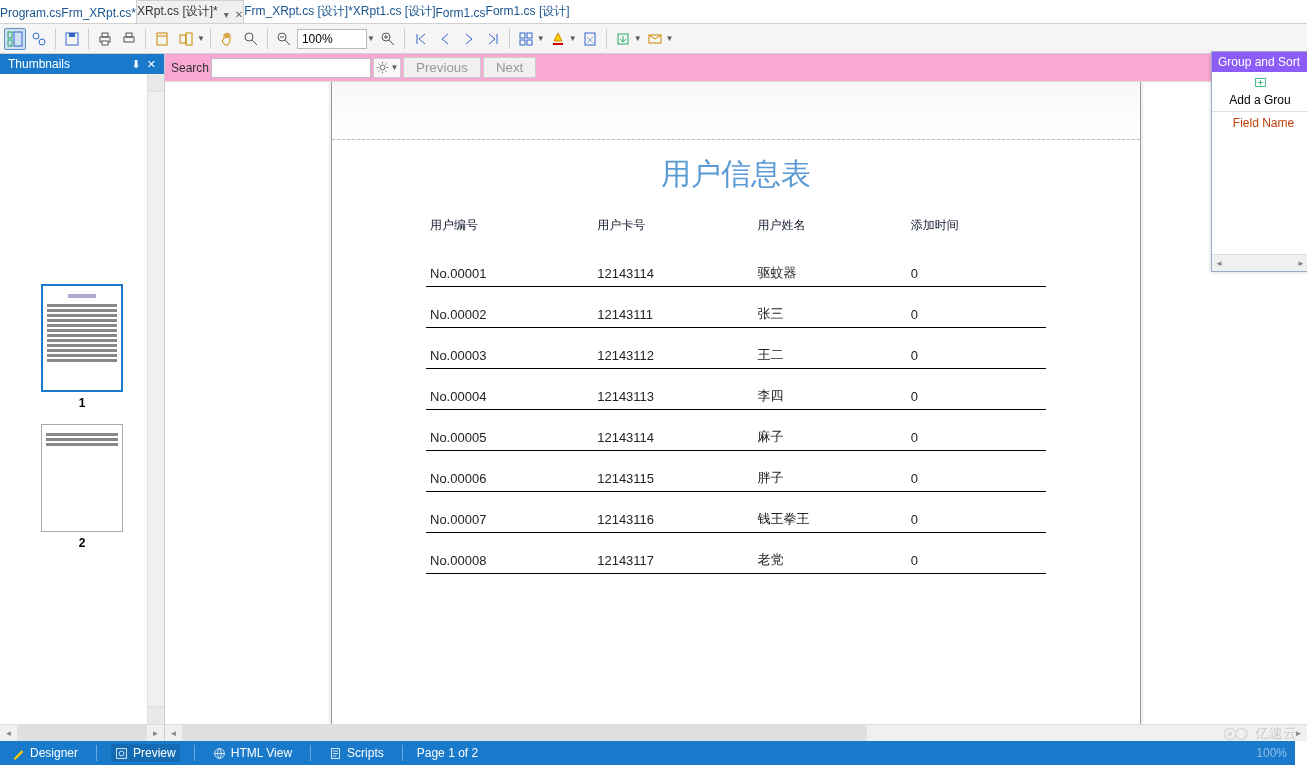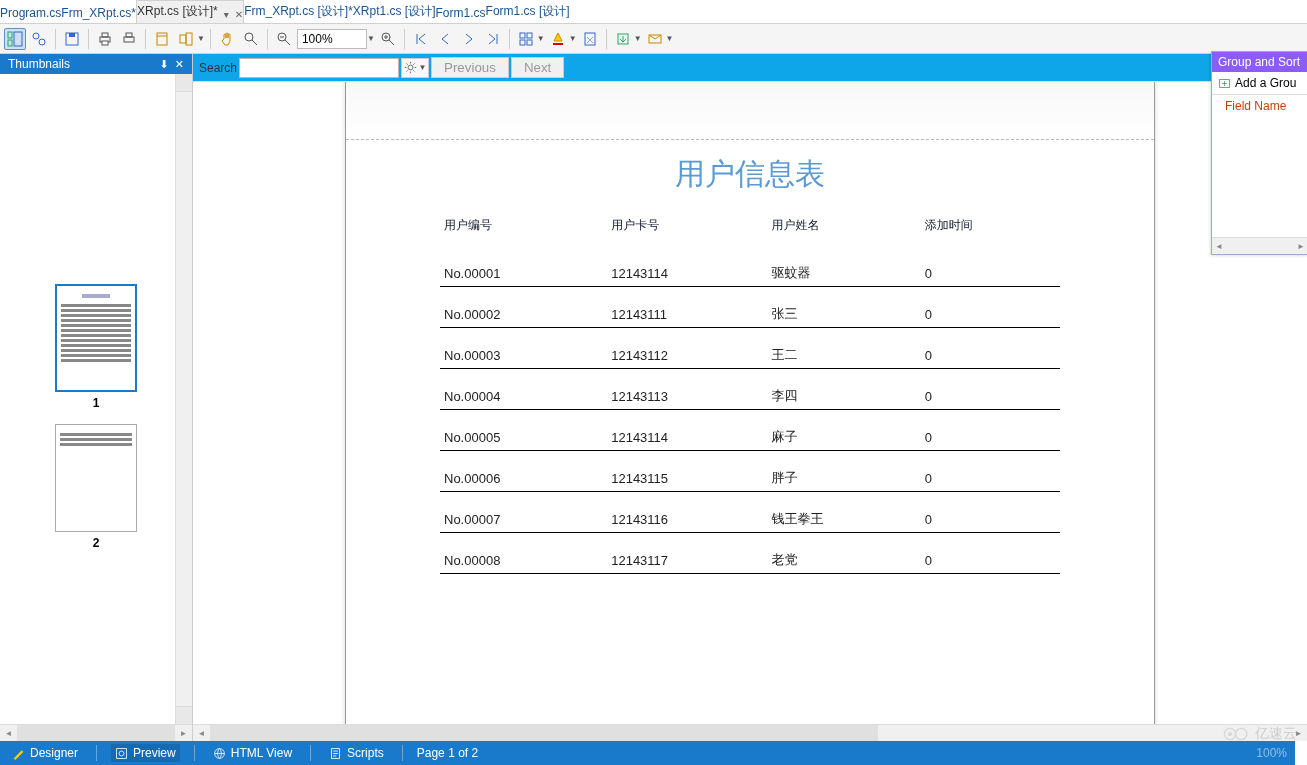--- a/index.html
+++ b/index.html
@@ -14,31 +14,31 @@
 
 .toolbar { display: flex; align-items: center; height: 30px; background: #f5f5f5; border-bottom: 1px solid #d0d0d0; padding: 0 4px; gap: 2px; }
 .toolbar .sep { width: 1px; height: 20px; background: #ccc; margin: 0 3px; }
 .tbtn { width: 22px; height: 22px; display: flex; align-items: center; justify-content: center; cursor: pointer; border-radius: 2px; }
 .tbtn.active { background: #cfe0f5; border: 1px solid #6090c0; }
 .tbtn svg { width: 16px; height: 16px; }
 .zoom-box { width: 70px; height: 20px; border: 1px solid #bbb; background: #fff; padding: 0 4px; font-size: 12px; }
 .dd { font-size: 8px; color: #555; margin-left: -2px; cursor: pointer; }
 
 
-.searchbar { display: flex; align-items: center; height: 28px; background: #0ea5e9; border-bottom: 1px solid #ddd; padding: 0 6px; gap: 2px; }
+.searchbar { display: flex; align-items: center; height: 28px; background: #f9a8d4; border-bottom: 1px solid #ddd; padding: 0 6px; gap: 2px; }
 .searchbar label { color: #333; }
 .search-input { width: 160px; height: 20px; border: 1px solid #bbb; padding: 0 4px; }
 .sbtn { padding: 2px 12px; background: #f0f0f0; border: 1px solid #ccc; color: #999; cursor: pointer; }
 .gear-btn { width: 28px; height: 20px; border: 1px solid #ccc; background: #f8f8f8; display: flex; align-items: center; justify-content: center; cursor: pointer; gap: 2px; }
 
 
 .layout { display: flex; height: calc(100% - 24px - 30px - 24px); position: relative; }
 
 
-.thumbs { width: 193px; background: #fff; border-right: 1px solid #ccc; display: flex; flex-direction: column; }
+.thumbs { width: 165px; background: #fff; border-right: 1px solid #ccc; display: flex; flex-direction: column; }
 .thumbs-hdr { background: #1979ca; color: #fff; padding: 3px 8px; display: flex; align-items: center; justify-content: space-between; font-size: 12px; }
 .thumbs-hdr .ctrls { display: flex; gap: 6px; }
 .thumbs-hdr .ctrls span { cursor: pointer; font-size: 11px; }
 .thumbs-body { flex: 1; overflow-y: auto; padding: 10px 0; text-align: center; position: relative; }
 .thumbs-scroll { position: absolute; right: 0; top: 0; bottom: 0; width: 17px; background: #f0f0f0; border-left: 1px solid #ddd; }
 .thumbs-scroll::before { content: ''; position: absolute; top: 0; left: 0; right: 0; height: 17px; background: #e8e8e8; border-bottom: 1px solid #ddd; }
 .thumbs-scroll::after { content: ''; position: absolute; bottom: 0; left: 0; right: 0; height: 17px; background: #e8e8e8; border-top: 1px solid #ddd; }
 .thumb-page { width: 82px; height: 108px; border: 1px solid #aaa; background: #fff; margin: 0 auto 4px; padding: 6px 4px; }
 .thumb-page.selected { border: 2px solid #1979ca; }
 .thumb-page .line { height: 3px; background: #888; margin: 2px 0; }
@@ -59,21 +59,21 @@
 .rpt-table th { text-align: left; color: #0f172a; font-weight: normal; padding: 12px 4px 12px; font-size: 12px; }
 .rpt-table td { padding: 18px 4px 4px; border-bottom: 1px solid #000; font-size: 13px; color: #222; }
 .col1 { width: 120px; }
 .col2 { width: 115px; }
 .col3 { width: 110px; }
 .col4 { width: 100px; }
 
 
 .gs-panel { position: absolute; right: -2px; top: 51px; width: 98px; background: #fff; border: 1px solid #9ac; box-shadow: -1px 1px 3px rgba(0,0,0,0.12); font-size: 12px; z-index: 10; }
 .gs-hdr { background: #8b5cf6; color: #fff; padding: 3px 6px; white-space: nowrap; }
-.gs-row { padding: 4px 6px; display: flex; align-items: center; gap: 4px; cursor: pointer; white-space: nowrap; overflow: hidden; }
+.gs-row { padding: 4px 6px; display: flex; align-items: center; gap: 4px; cursor: pointer; white-space: nowrap; overflow: hidden; flex-direction: column; }
 .gs-row.fld { border-top: 1px solid #ddd; color: #c2410c; padding-left: 13px; }
 .gs-scroll { height: 120px; }
 .gs-hscroll { height: 17px; background: #f0f0f0; border-top: 1px solid #ddd; position: relative; }
 .gs-hscroll::before { content: '◄'; position: absolute; left: 0; width: 14px; text-align: center; font-size: 8px; line-height: 17px; color: #888; }
 .gs-hscroll::after { content: '►'; position: absolute; right: 0; width: 14px; text-align: center; font-size: 8px; line-height: 17px; color: #888; }
 
 
 .statusbar { height: 24px; background: #1979ca; color: #fff; display: flex; align-items: center; padding: 0 8px; gap: 14px; font-size: 12px; position: absolute; bottom: 0; left: 0; right: 12px; }
 .statusbar .sbtn2 { display: flex; align-items: center; gap: 5px; cursor: pointer; padding: 2px 4px; }
 .statusbar .sbtn2.active { background: #156bb3; }

